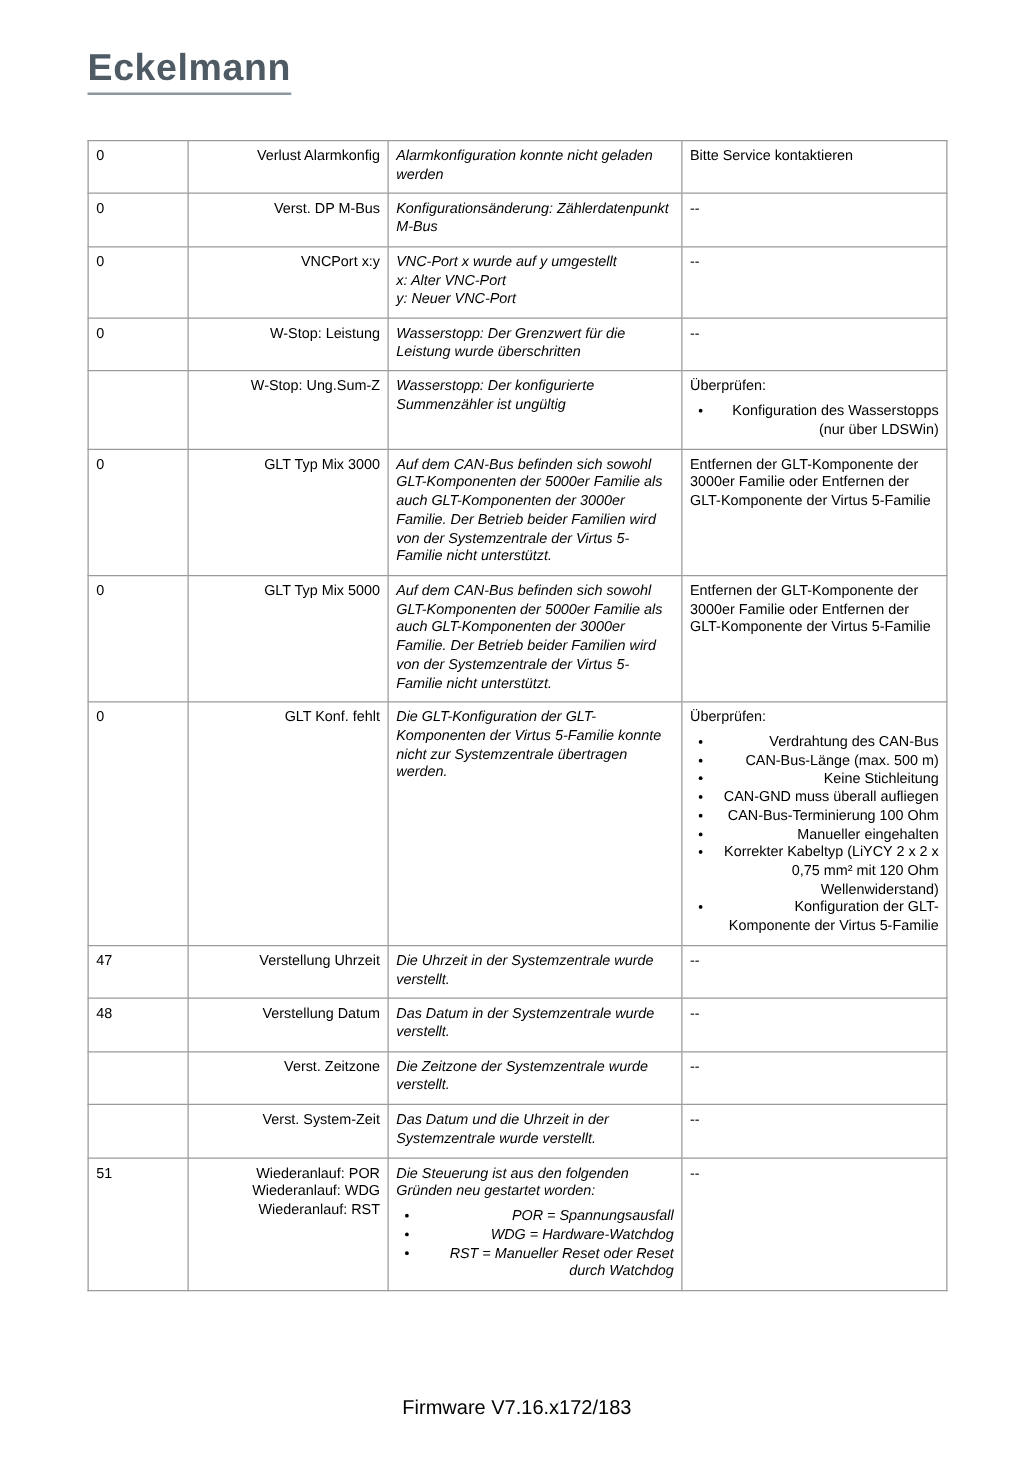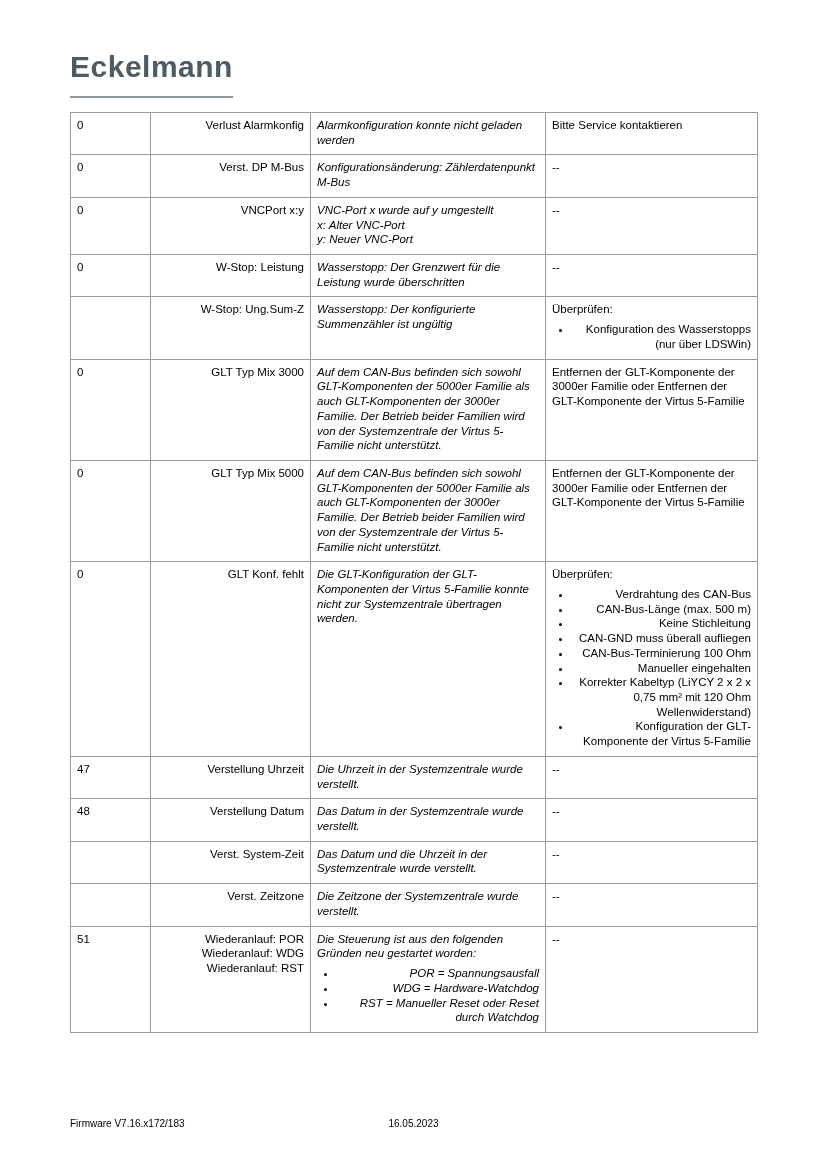--- a/index.html
+++ b/index.html
@@ -11,21 +11,21 @@
     position: relative;
   }
   .page { position: absolute; inset: 0; background: #fff; }
 
   .logo {
     position: absolute; left: 70px; top: 38px;
     display: inline-block;
     font-size: 30px; font-weight: bold; letter-spacing: 0.5px;
     color: #4e5a64;
     border-bottom: 2px solid #8c97a0;
-    padding-bottom: 13px; line-height: 1.1; margin-top: 12px;
+    padding-bottom: 3px; line-height: 1.1;
   }
 
   table.alarm-table {
     position: absolute; left: 70px; top: 112px;
     width: 687px;
     border-collapse: collapse;
     table-layout: fixed;
     font-size: 11.5px; line-height: 1.28;
   }
   table.alarm-table td {
@@ -38,22 +38,22 @@
   td.col-name   { width: 160px; text-align: right; }
   td.col-desc   { width: 235px; font-style: italic; }
   td.col-remedy { width: 212px; }
 
   td p { margin: 0; }
   td ul { margin: 5px 0 0 0; padding-left: 20px; text-align: right; }
   td ul li { margin: 0; padding-left: 0; }
 
   .footer {
     position: absolute; left: 70px; top: 1118px; width: 687px;
-    font-size: 10px;
-    display: flex; justify-content: flex-start;
+    font-size: 16px;
+    display: flex; justify-content: center;
   }
   .footer .center { position: absolute; left: 0; right: 0; text-align: center; }
   .footer .left, .footer .right { position: relative; z-index: 1; background: #fff; }
 </style>
 </head>
 <body>
 
 <div class="page">
 
   <div class="logo">Eckelmann</div>
@@ -213,38 +213,38 @@
           </td>
           <td class="col-remedy">
             <p>--</p>
           </td>
         </tr>
         <tr>
           <td class="col-code">
             <p></p>
           </td>
           <td class="col-name">
+            <p>Verst. Zeitzone</p>
+          </td>
+          <td class="col-desc">
+            <p>Die Zeitzone der Systemzentrale wurde verstellt.</p>
+          </td>
+          <td class="col-remedy">
+            <p>--</p>
+          </td>
+        </tr>
+        <tr>
+          <td class="col-code">
+            <p></p>
+          </td>
+          <td class="col-name">
             <p>Verst. System-Zeit</p>
           </td>
           <td class="col-desc">
             <p>Das Datum und die Uhrzeit in der Systemzentrale wurde verstellt.</p>
-          </td>
-          <td class="col-remedy">
-            <p>--</p>
-          </td>
-        </tr>
-        <tr>
-          <td class="col-code">
-            <p></p>
-          </td>
-          <td class="col-name">
-            <p>Verst. Zeitzone</p>
-          </td>
-          <td class="col-desc">
-            <p>Die Zeitzone der Systemzentrale wurde verstellt.</p>
           </td>
           <td class="col-remedy">
             <p>--</p>
           </td>
         </tr>
         <tr>
           <td class="col-code">
             <p>51</p>
           </td>
           <td class="col-name">

